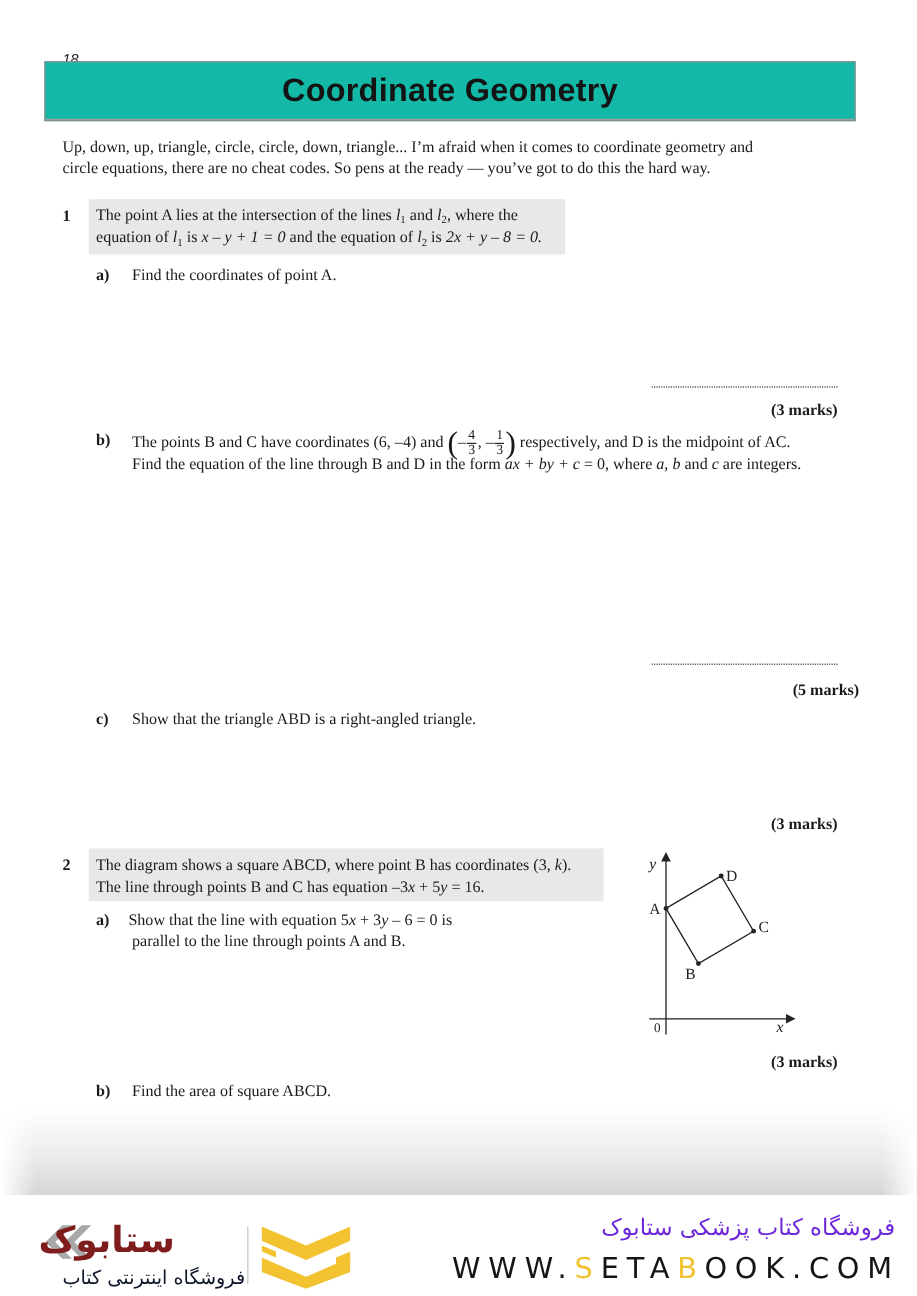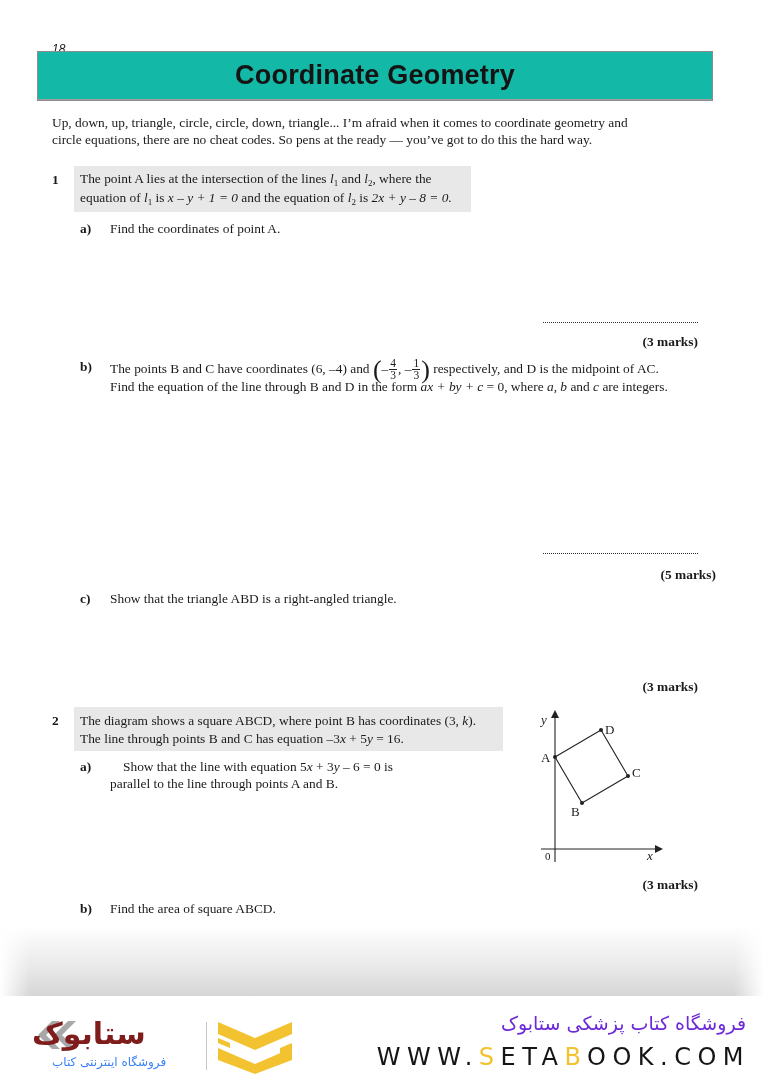--- a/index.html
+++ b/index.html
@@ -27,21 +27,21 @@
           background: linear-gradient(to bottom, rgba(255,255,255,1) 0%, rgba(235,235,235,1) 55%, rgba(214,214,214,1) 100%); }
   .fade::before { content:""; position:absolute; left:0; top:0; width:30px; height:100%;
           background:linear-gradient(to right, #fff, rgba(255,255,255,0)); }
   .fade::after { content:""; position:absolute; right:0; top:0; width:30px; height:100%;
           background:linear-gradient(to left, #fff, rgba(255,255,255,0)); }
   .footer { left:0; top:996px; width:764px; height:84px; background:#ffffff; }
   .fa-title { right:18px; top:1012px; font-family:"DejaVu Sans", sans-serif; font-size:19px; color:#6d28d9; direction:rtl; }
   .url { right:14px; top:1043px; font-family:"DejaVu Sans", sans-serif; font-size:24px; letter-spacing:6.5px; color:#151515; }
   .url .hl { color:#f2c230; }
   .brand-fa { left:32px; top:1016px; font-family:"DejaVu Sans", sans-serif; font-size:30px; font-weight:bold; color:#7f1d1d; direction:rtl; }
-  .brand-sub { left:52px; top:1055px; font-family:"DejaVu Sans", sans-serif; font-size:12px; color:#3b82f6; direction:rtl; }
+  .brand-sub { left:52px; top:1055px; font-family:"DejaVu Sans", sans-serif; font-size:16px; color:#0f172a; direction:rtl; }
 </style>
 </head>
 <body>
 
 <div class="abs page-num sans">18</div>
 
 <div class="abs header-box">
   <div class="header-title sans">Coordinate Geometry</div>
 </div>
 
@@ -79,21 +79,21 @@
 <div class="abs t13 bold" style="left:52px; top:712px;">2</div>
 <div class="abs qbox" style="left:74px; top:707px; width:429px; height:44px;"></div>
 <div class="abs t13" style="left:80px; top:712px;">
   <span>The diagram shows a square ABCD, where point B has coordinates (3, </span><i>k</i><span>).</span>
 </div>
 <div class="abs t13" style="left:80px; top:730px;">
   <span>The line through points B and C has equation –3</span><i>x</i><span> + 5</span><i>y</i><span> = 16.</span>
 </div>
 
 <div class="abs t13 bold" style="left:80px; top:758px;">a)</div>
-<div class="abs t13" style="left:123px; top:758px;">
+<div class="abs t13" style="left:107px; top:758px;">
   <span>Show that the line with equation 5</span><i>x</i><span> + 3</span><i>y</i><span> – 6 = 0 is</span>
 </div>
 <div class="abs t13" style="left:110px; top:775px;">parallel to the line through points A and B.</div>
 
 <svg class="abs" style="left:520px; top:700px;" width="180" height="170" viewBox="520 700 180 170">
   <g stroke="#222" stroke-width="1.1" fill="none">
     <line x1="555" y1="862" x2="555" y2="716"></line>
     <line x1="541" y1="849" x2="657" y2="849"></line>
     <polygon points="555,757 601,730 628,776 582,803"></polygon>
   </g>

